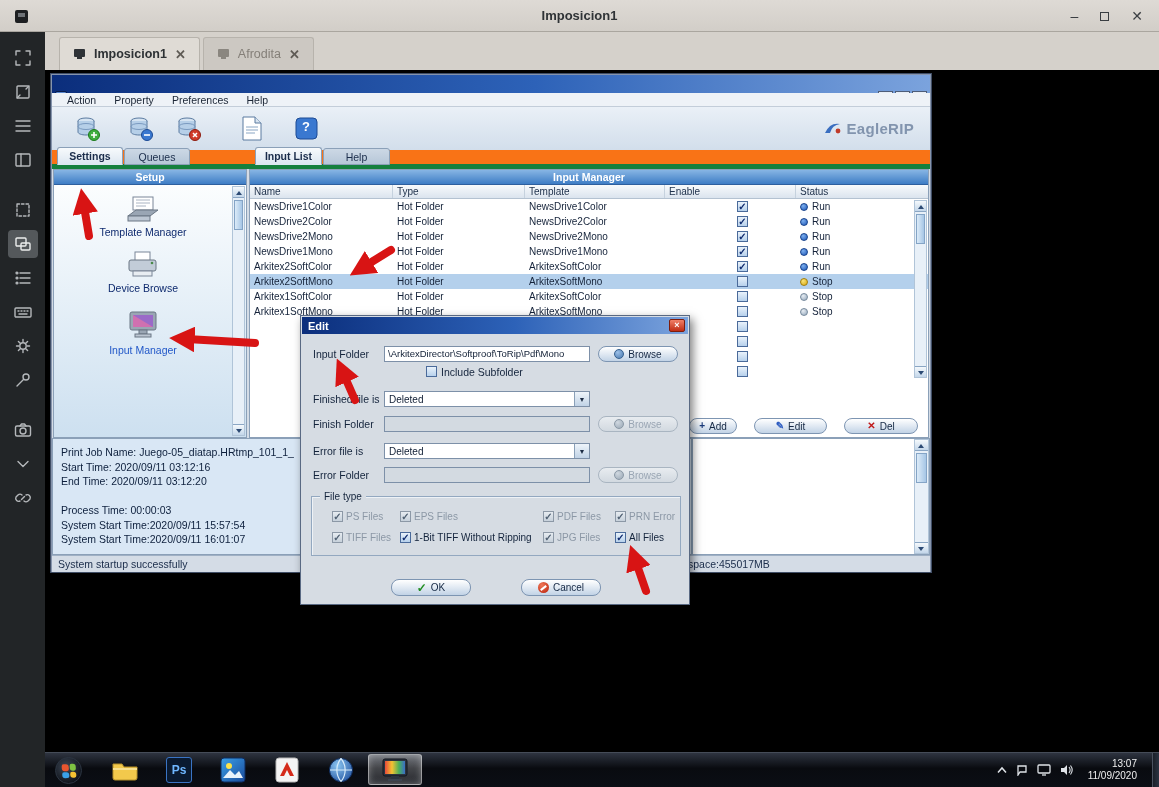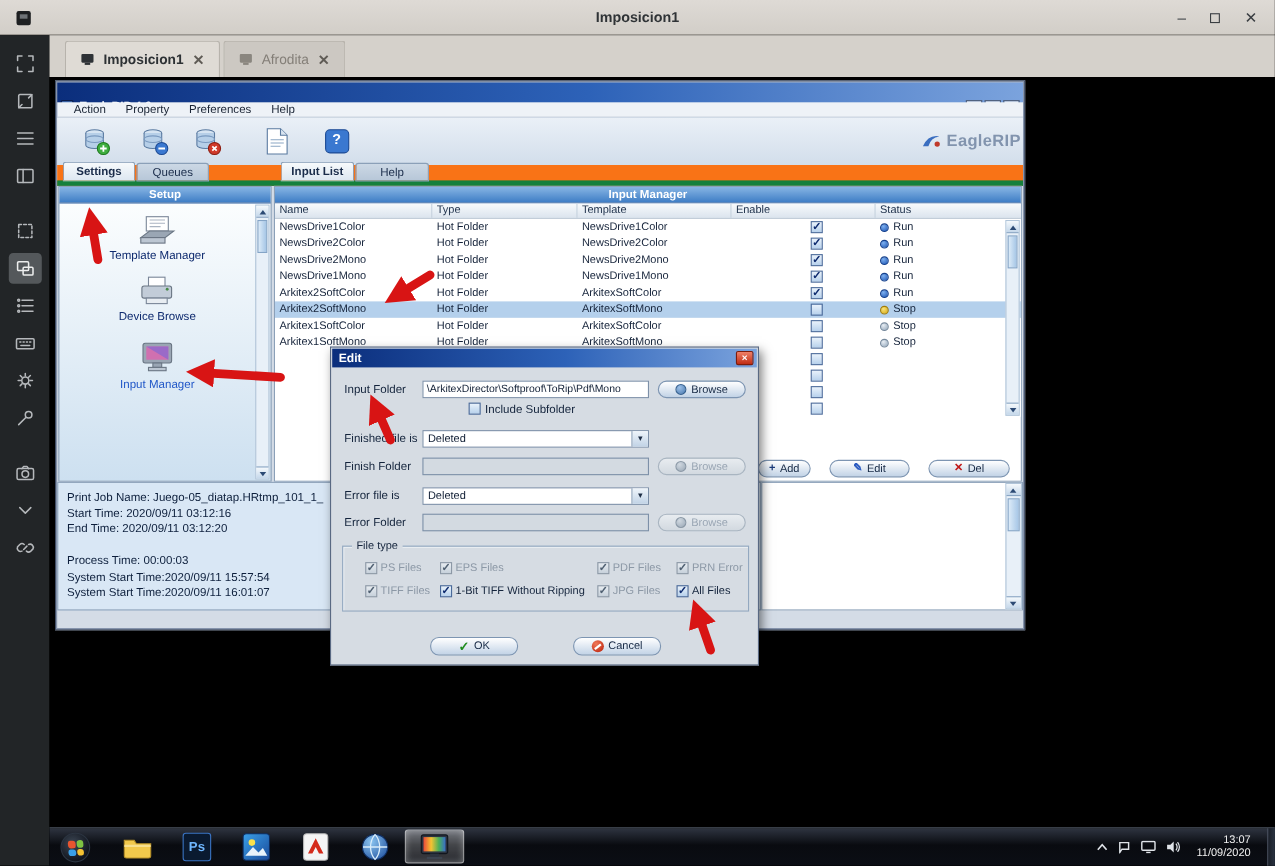--- a/index.html
+++ b/index.html
@@ -37,21 +37,21 @@
 .er-title{position:absolute;left:1px;top:1px;right:1px;height:18px;background:linear-gradient(90deg,#0b2e7c,#2d62b8 55%,#7ba3dd);display:flex;padding:16px 3px;gap:5px}
 .er-title-icon{width:12px;height:12px;background:linear-gradient(#5a8ad0,#16357e);border:1px solid #0a1c4a;border-radius:2px}
 .er-title-text{color:#fff;font-size:11px;font-weight:bold}
 .er-btns{margin-left:auto;display:flex;gap:2px}
 .erb{width:15px;height:13px;background:linear-gradient(#e9eff7,#b6c6da);border:1px solid #4e5d78;font-size:9px;line-height:11px;text-align:center;color:#14223a;font-weight:bold}
 .er-menu{position:absolute;left:1px;top:19px;right:1px;height:14px;background:#eef2f7;border-bottom:1px solid #c3cdd9;display:flex;align-items:center;padding-left:6px}
 .er-menu span{font-size:10.5px;color:#1b2535;padding:0 9px}
 .er-toolbar{position:absolute;left:1px;top:33px;right:1px;height:43px;background:linear-gradient(#eaf0f7,#d2deeb);display:flex;align-items:center;padding-left:22px}
 .tool{width:27px;height:27px;position:relative;flex:none}
 .tool.help::after{content:"?";position:absolute;left:9px;top:4px;font-size:13px;font-weight:bold;color:#fff}
-.er-brand{margin-left:auto;margin-right:2px;display:flex;align-items:center;gap:6px;font-size:15px;font-weight:bold;color:#8294ae;letter-spacing:.3px}
+.er-brand{margin-left:auto;margin-right:16px;display:flex;align-items:center;gap:6px;font-size:15px;font-weight:bold;color:#8294ae;letter-spacing:.3px}
 .er-tabsrow{position:absolute;left:1px;top:76px;right:1px;height:19px;border-bottom:5px solid #15803d;background:#f97316}
 .er-tab{position:absolute;bottom:-1px;height:17px;line-height:16px;text-align:center;font-size:10.5px;color:#1a2c4a;background:linear-gradient(#ccd8e5,#b7c7d8);border:1px solid #8ba0b8;border-radius:3px 3px 0 0}
 .er-tab.front{background:linear-gradient(#f7fafc,#dde7f1);height:18px;font-weight:bold;border-bottom:1px solid #dde7f1}
 #tab-settings{left:5px;width:66px}
 #tab-queues{left:72px;width:66px}
 #tab-inputlist{left:203px;width:67px}
 #tab-helptab{left:271px;width:67px}
 .er-main{position:absolute;left:1px;top:95px;right:1px;height:269px}
 .phead{height:15px;background:linear-gradient(#87b5e4,#3e7dc5);color:#fff;font-weight:bold;font-size:10.5px;text-align:center;line-height:15px;border-bottom:1px solid #2d5f9e}
 .setup-panel{position:absolute;left:1px;top:0;width:194px;height:269px;border:1px solid #8ba0b8;background:linear-gradient(#feffff,#cde0f0)}
@@ -550,20 +550,24 @@
           </div>
         <div class="logarea">
           <div class="sb" id="log-sb">
               <span class="sb-up"></span>
               <span class="sb-thumb"></span>
               <span class="sb-down"></span>
             </div>
         </div>
       </div>
 
+      <div class="er-status">
+        <span class="st-msg">System startup successfully</span>
+        <span class="st-space">space:455017MB</span>
+      </div>
     </div>
 
     <div class="dialog">
       <div class="dlg-title">
         <span>Edit</span>
         <span class="dlg-close">×</span>
       </div>
 
       <div class="frow" style="top:30px">
         <span class="flabel">Input Folder</span>

